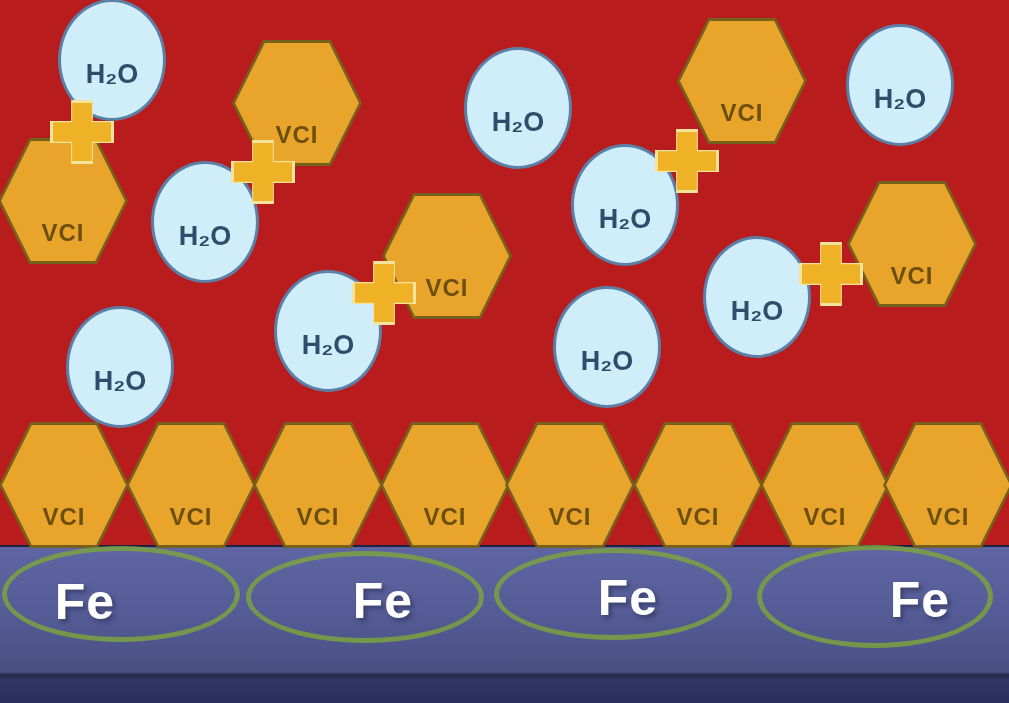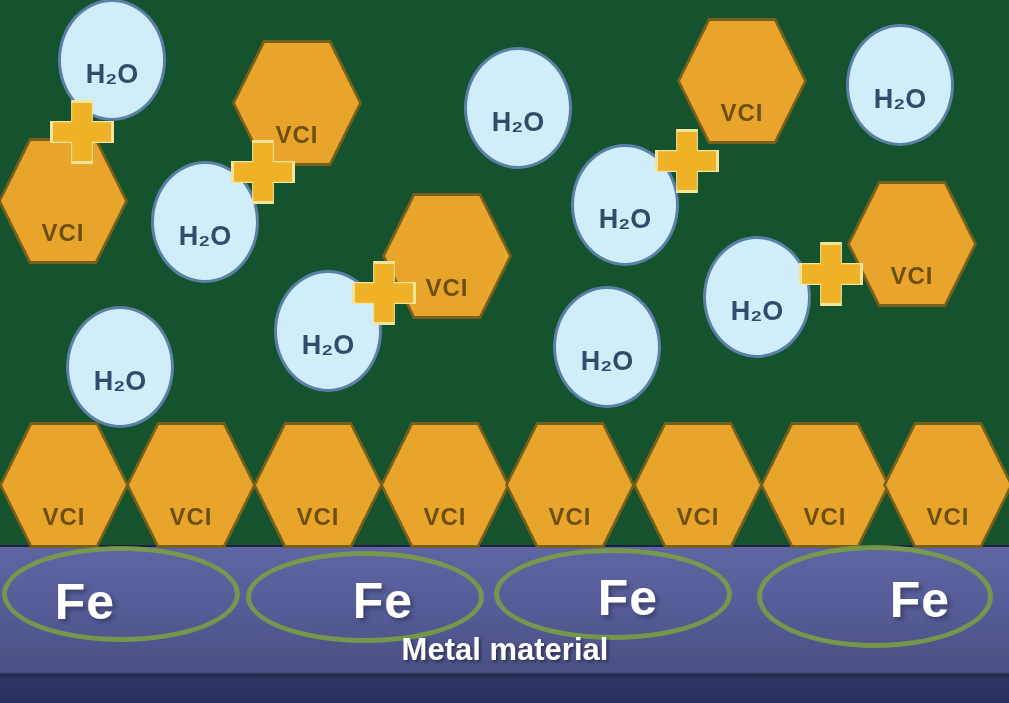--- a/index.html
+++ b/index.html
@@ -1,19 +1,19 @@
 <!DOCTYPE html>
 <html><head>
 <meta charset="utf-8">
 <style>
   html,body{margin:0;padding:0;}
   #scene{
     position:relative;
     width:1009px;height:703px;
-    background:#14532d;
+    background:#b91c1c;
     overflow:hidden;
     font-family:"Liberation Sans","DejaVu Sans",sans-serif;
   }
   
   .water{
     position:absolute;
     width:108px;height:122px;
     border-radius:50%;
     background:#cfeefa;
     border:3px solid #5b7fa6;
@@ -221,15 +221,14 @@
   <div class="fe-ring" style="left:2px;top:546px;width:238px;height:96px"></div>
   <div class="fe-ring" style="left:246px;top:551px;width:238px;height:92px"></div>
   <div class="fe-ring" style="left:494px;top:548px;width:238px;height:92px"></div>
   <div class="fe-ring" style="left:757px;top:545px;width:236px;height:103px"></div>
 
   <span class="fe-label" style="left:85px;top:602px">Fe</span>
   <span class="fe-label" style="left:383px;top:601px">Fe</span>
   <span class="fe-label" style="left:628px;top:598px">Fe</span>
   <span class="fe-label" style="left:920px;top:600px">Fe</span>
 
-  <span class="metal-caption">Metal material</span>
 
 </div>
 
 </body></html>

